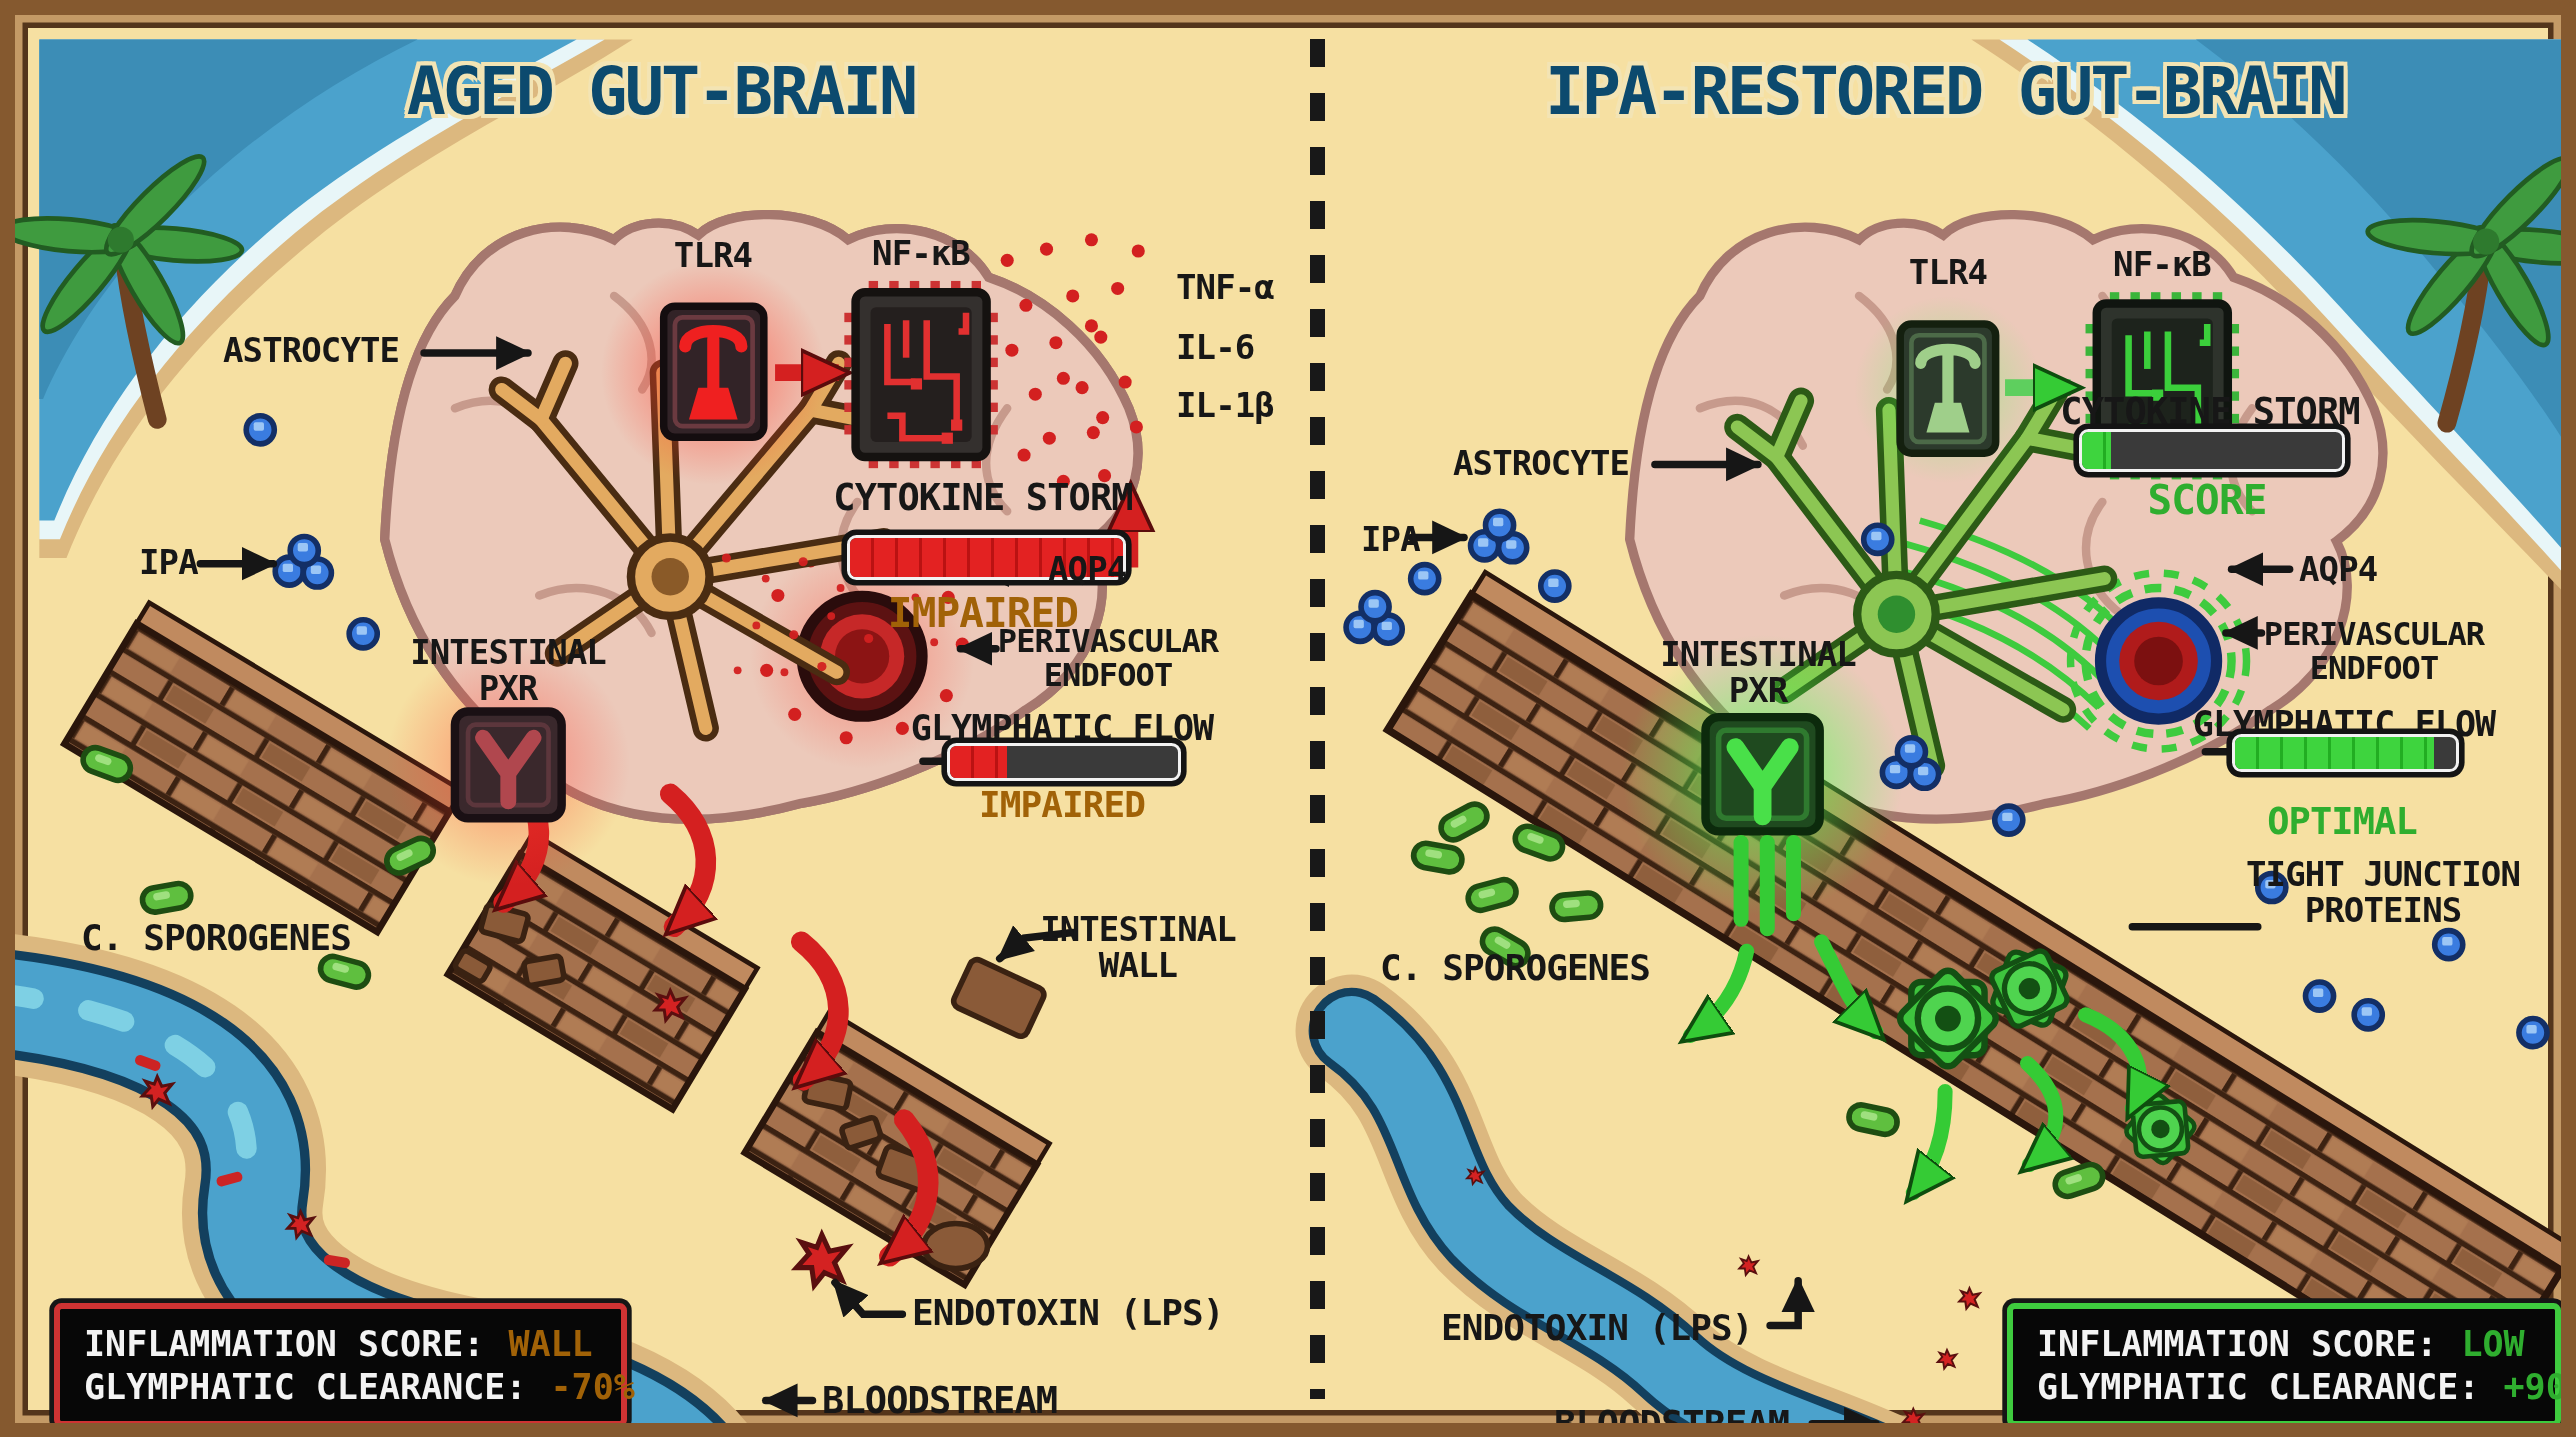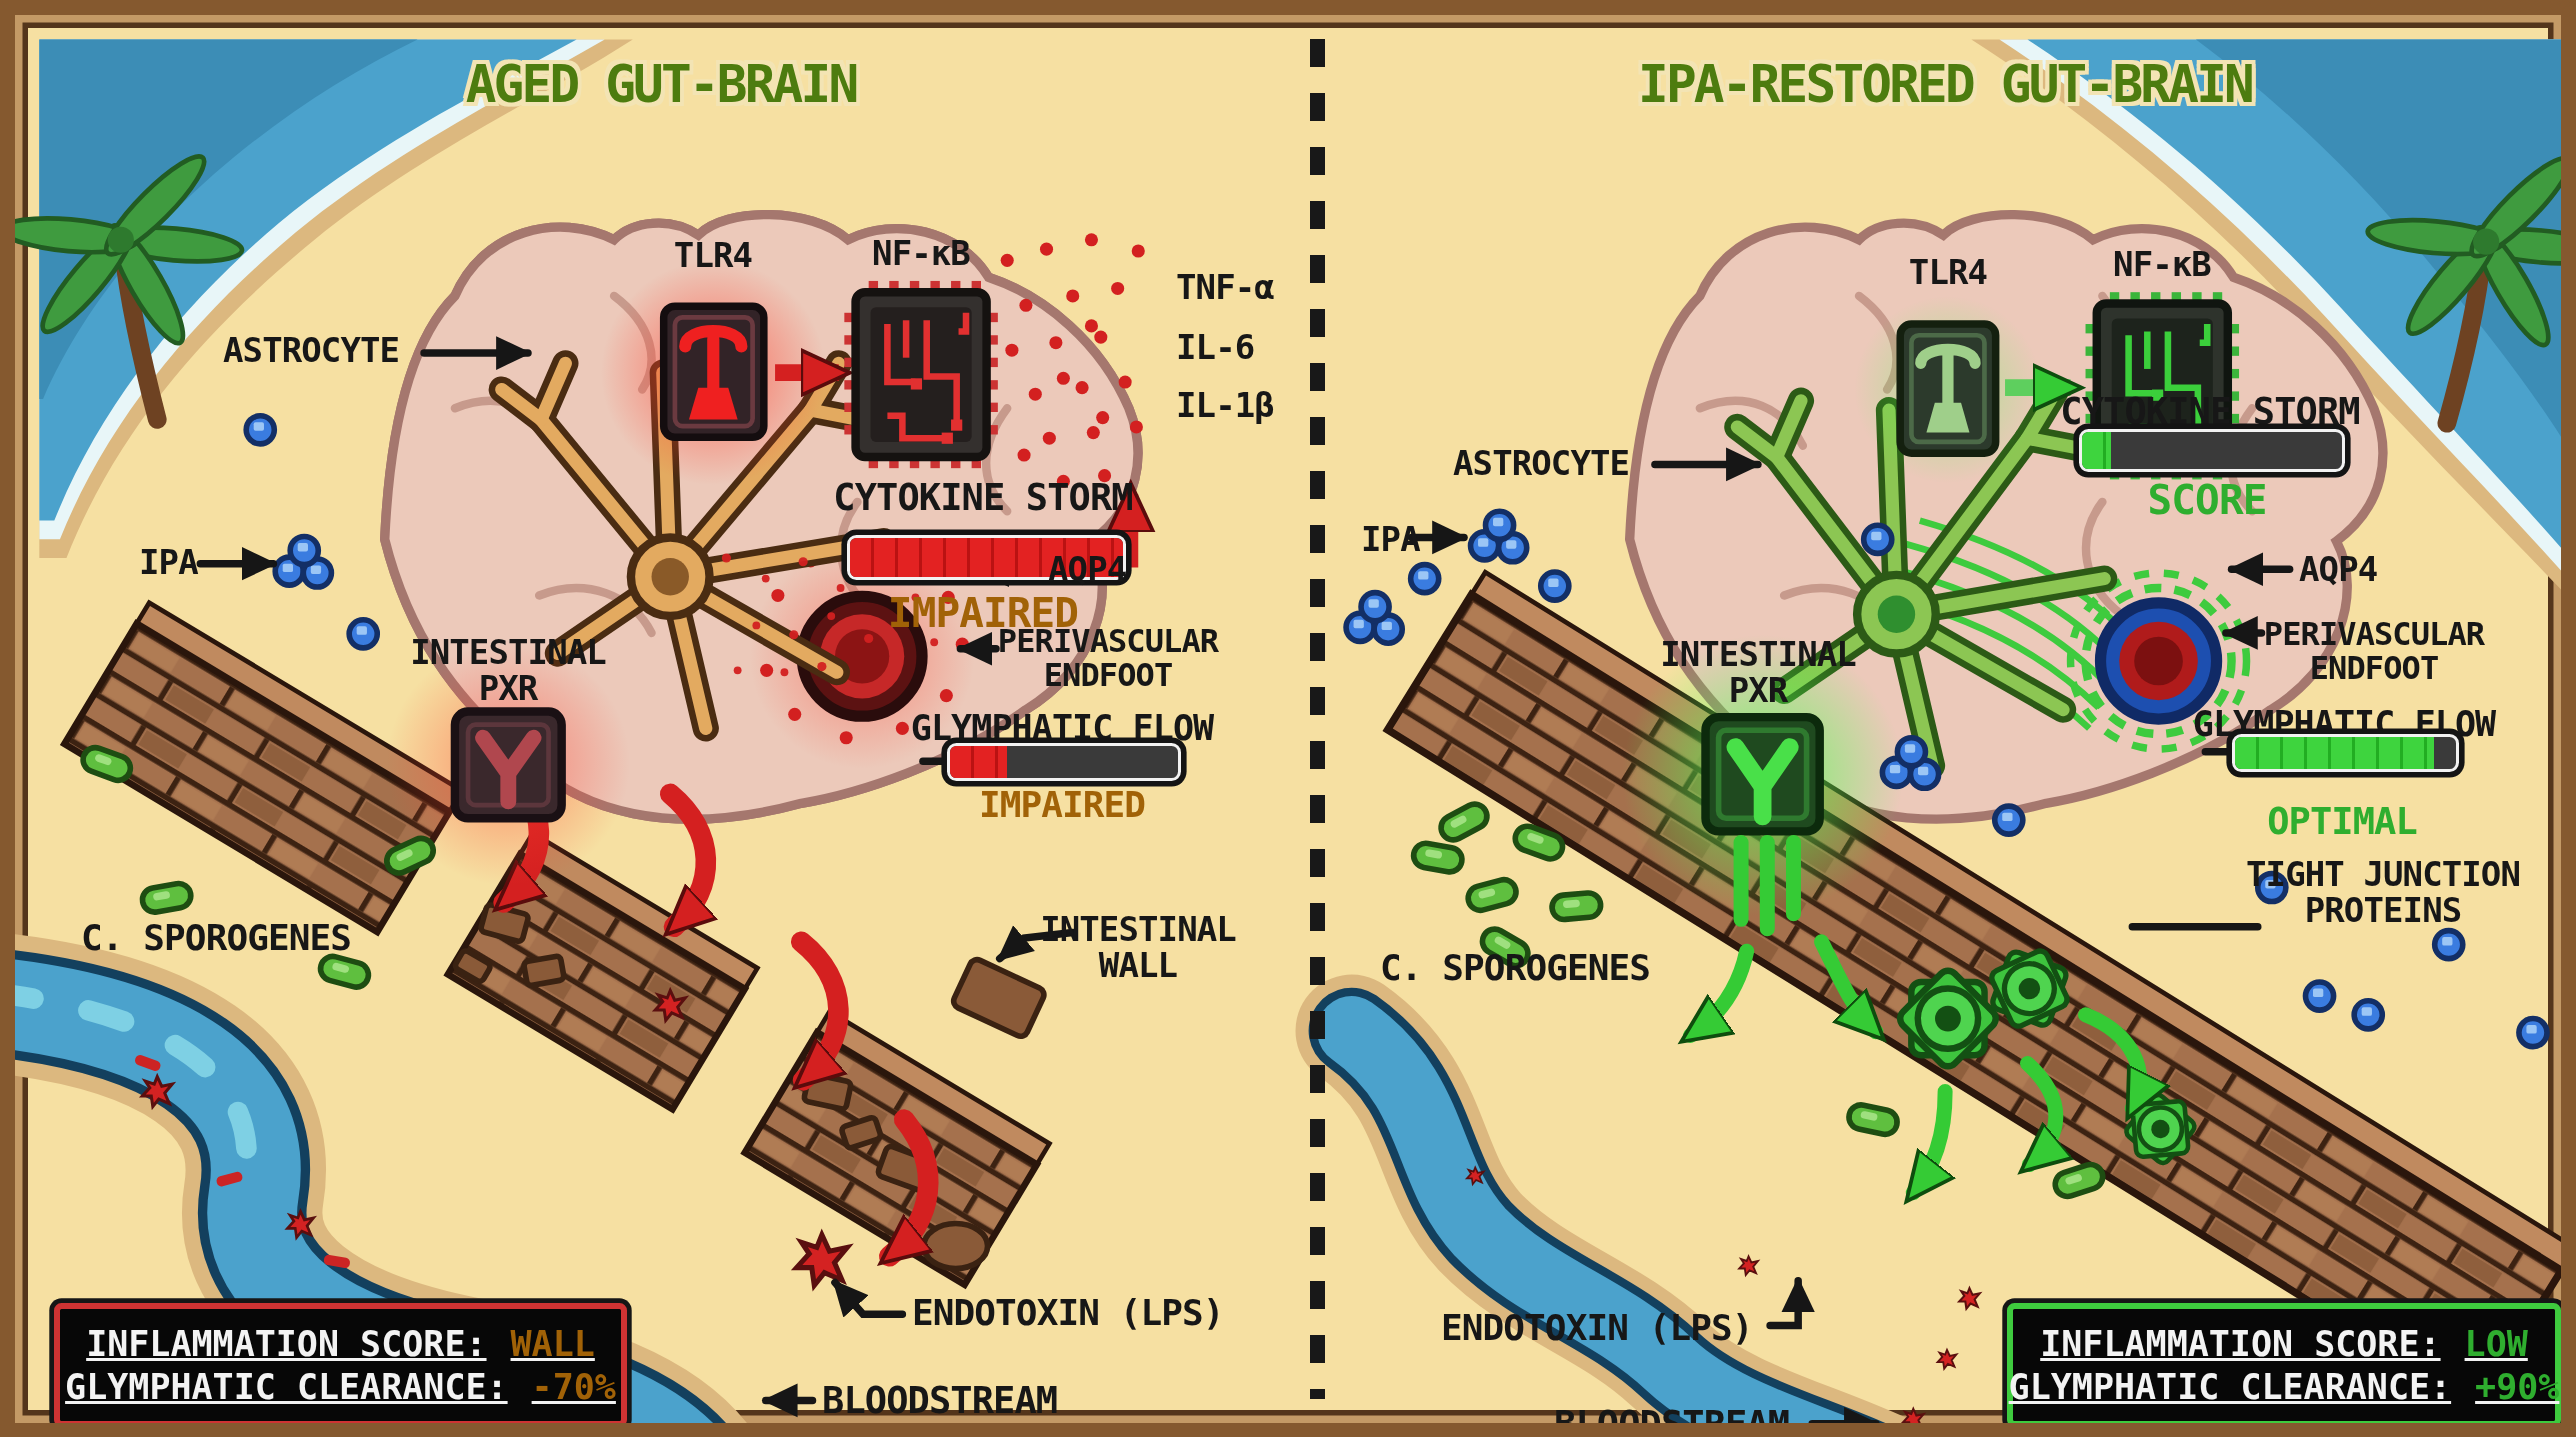--- a/index.html
+++ b/index.html
@@ -7,33 +7,33 @@
     border:15px solid #85592f;box-shadow:inset 0 0 0 7.5px #c49a66, inset 0 0 0 13px #54351b;
     box-sizing:border-box;font-family:"DejaVu Sans Mono", monospace;}
   .svgscene{position:absolute;left:0;top:0;}
   .divider{position:absolute;left:1295px;top:24px;bottom:24px;width:15px;
     background:repeating-linear-gradient(180deg,#181818 0 28px,transparent 28px 54px);}
   .lbl{position:absolute;font-weight:700;color:#171717;font-size:34px;line-height:1.05;
     white-space:pre;letter-spacing:-0.9px;}
   .ctr{transform:translateX(-50%);text-align:center;}
   .red{color:#a16207;}
   .green{color:#2fae2f;}
-  .title{font-size:51px;letter-spacing:-2.8px;color:#4d7c0f;
+  .title{font-size:65px;letter-spacing:-2.8px;color:#0c4a6e;
     text-shadow:3.7px 0 0 #f3e4b4,-3.7px 0 0 #f3e4b4,0 3.7px 0 #f3e4b4,0 -3.7px 0 #f3e4b4,
     3.7px 3.7px 0 #f3e4b4,-3.7px -3.7px 0 #f3e4b4,3.7px -3.7px 0 #f3e4b4,-3.7px 3.7px 0 #f3e4b4;}
   .meter{position:absolute;background:#3a3a3a;border:3.7px solid #f2f2f2;border-radius:9.4px;
     overflow:hidden;box-shadow:0 0 0 5.6px #141414;}
   .meter .fill{height:100%;}
   .fill.r{background:repeating-linear-gradient(90deg,#e32222 0 20.6px,#ba1212 20.6px 24px);}
   .fill.g{background:repeating-linear-gradient(90deg,#3ed43e 0 20.6px,#22ae22 20.6px 24px);}
   .score{position:absolute;background:#070707;border:6.6px solid #cf3333;border-radius:7.5px;
     padding:13px 24px;display:flex;flex-direction:column;justify-content:space-around;
     color:#f3f3f3;font-size:35px;font-weight:700;box-shadow:0 0 0 4.7px #161616;box-sizing:border-box;}
   .score.gb{border-color:#3ecb3e;}
-  .srow{display:flex;justify-content:center;gap:24px;white-space:pre;text-decoration:underline;}
+  .srow{display:flex;justify-content:flex-start;gap:24px;white-space:pre;}
 </style>
 </head>
 <body>
 
 <div class="stage">
 
 <svg class="svgscene" width="2576" height="1438" viewBox="0 0 2752 1536">
   <defs>
     <marker id="mb" markerUnits="userSpaceOnUse" markerWidth="46" markerHeight="46" refX="34" refY="22" orient="auto">
       <path d="M0,4 L38,22 L0,40 Z" fill="#161616"></path>

